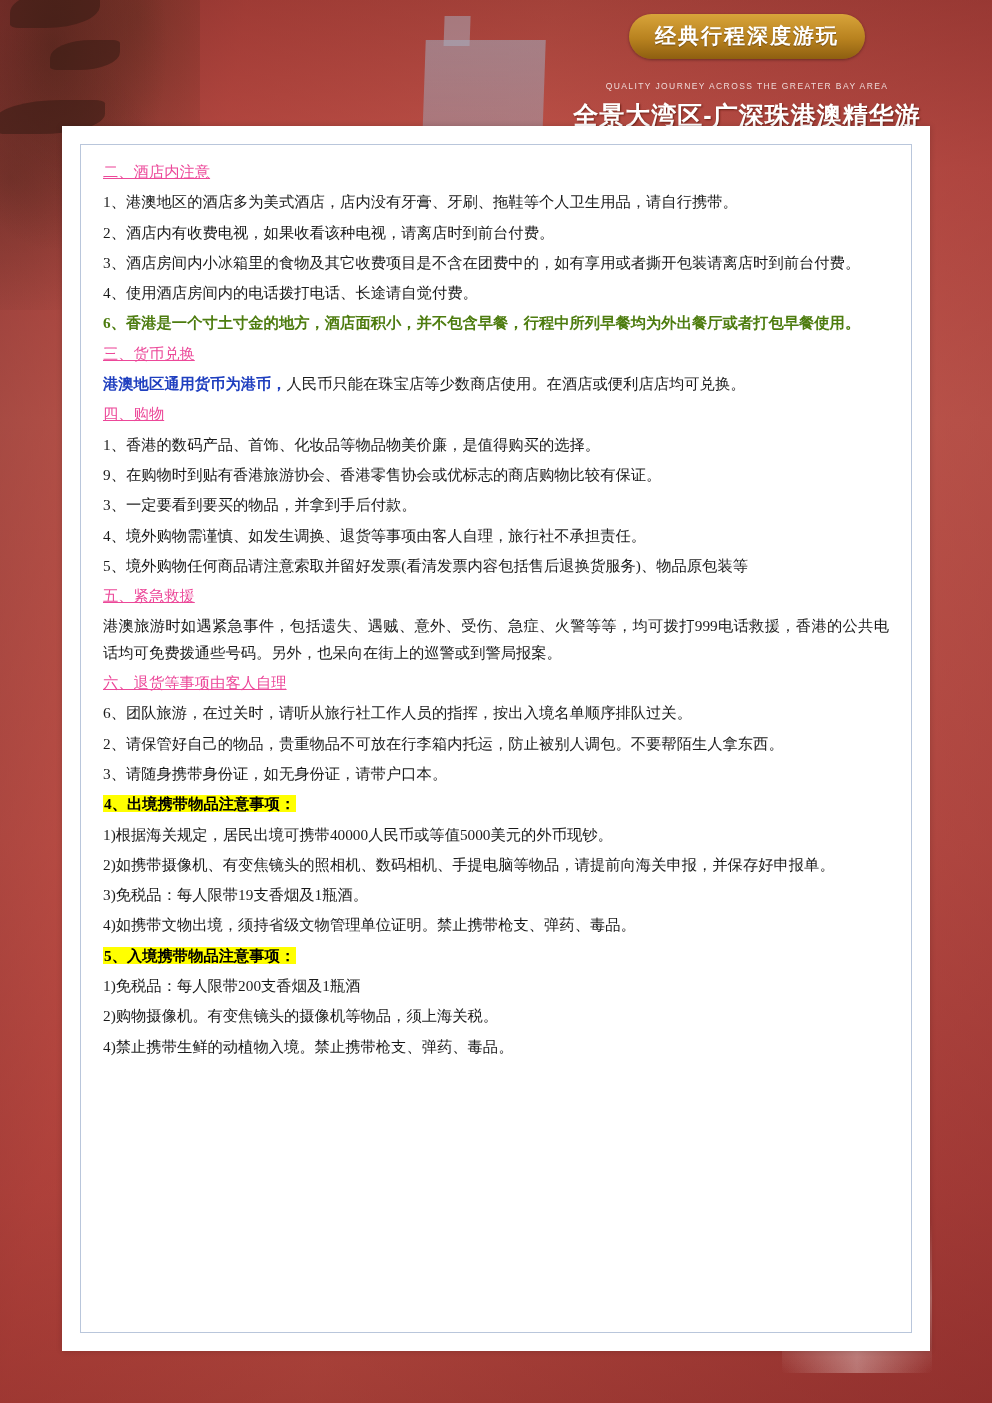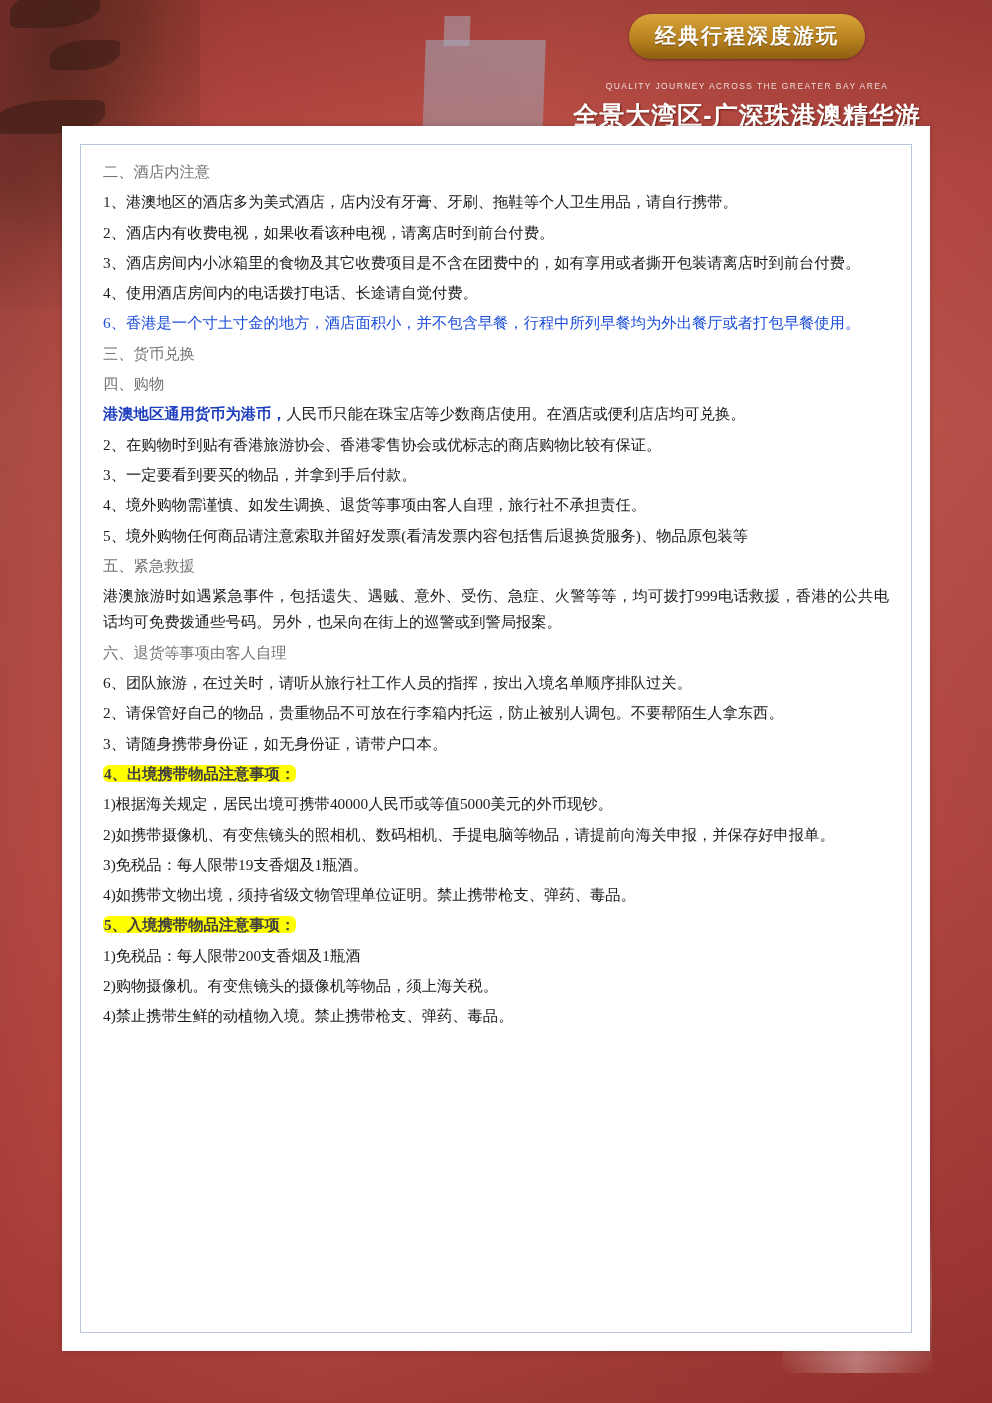--- a/index.html
+++ b/index.html
@@ -146,36 +146,36 @@
   }
 
   .line {
     font-size: 15.3px;
     line-height: 1.72;
     color: #1a1a1a;
     margin: 0 0 4px 0;
     text-align: justify;
   }
   .line.heading {
-    color: #737373;
+    color: #ec4899;
+    text-decoration: underline;
   }
   .line.blue {
-    color: #1d4ed8;
-    font-weight: normal;
+    color: #4d7c0f;
+    font-weight: bold;
   }
   .line.blue-plain b {
     color: #1f3fbf;
     font-weight: bold;
   }
   .hl {
     background: #ffff00;
-    color: #404040;
+    color: #000000;
     font-weight: bold;
     padding: 0 1px;
-    border-radius: 6px;
   }
 </style>
 </head>
 <body>
 
 <div class="page">
 
   <div class="bg-foliage">
     <span style="left:20px;top:10px;width:90px;height:38px;"></span>
     <span style="left:60px;top:60px;width:70px;height:30px;"></span>
@@ -198,24 +198,25 @@
     <div class="sheet-inner">
 
       <p class="line heading">二、酒店内注意</p>
       <p class="line">1、港澳地区的酒店多为美式酒店，店内没有牙膏、牙刷、拖鞋等个人卫生用品，请自行携带。</p>
       <p class="line">2、酒店内有收费电视，如果收看该种电视，请离店时到前台付费。</p>
       <p class="line">3、酒店房间内小冰箱里的食物及其它收费项目是不含在团费中的，如有享用或者撕开包装请离店时到前台付费。</p>
       <p class="line">4、使用酒店房间内的电话拨打电话、长途请自觉付费。</p>
       <p class="line blue">6、香港是一个寸土寸金的地方，酒店面积小，并不包含早餐，行程中所列早餐均为外出餐厅或者打包早餐使用。</p>
 
       <p class="line heading">三、货币兑换</p>
+      <p class="line blue-plain"><b>港澳地区通用货币为港币，</b><span>人民币只能在珠宝店等少数商店使用。在酒店或便利店店均可兑换。</span></p>
+
       <p class="line heading">四、购物</p>
-
-      <p class="line blue-plain"><b>港澳地区通用货币为港币，</b><span>人民币只能在珠宝店等少数商店使用。在酒店或便利店店均可兑换。</span></p>
-      <p class="line">2、在购物时到贴有香港旅游协会、香港零售协会或优标志的商店购物比较有保证。</p>
+      <p class="line">1、香港的数码产品、首饰、化妆品等物品物美价廉，是值得购买的选择。</p>
+      <p class="line">9、在购物时到贴有香港旅游协会、香港零售协会或优标志的商店购物比较有保证。</p>
       <p class="line">3、一定要看到要买的物品，并拿到手后付款。</p>
       <p class="line">4、境外购物需谨慎、如发生调换、退货等事项由客人自理，旅行社不承担责任。</p>
       <p class="line">5、境外购物任何商品请注意索取并留好发票(看清发票内容包括售后退换货服务)、物品原包装等</p>
 
       <p class="line heading">五、紧急救援</p>
       <p class="line">港澳旅游时如遇紧急事件，包括遗失、遇贼、意外、受伤、急症、火警等等，均可拨打999电话救援，香港的公共电话均可免费拨通些号码。另外，也呆向在街上的巡警或到警局报案。</p>
 
       <p class="line heading">六、退货等事项由客人自理</p>
       <p class="line">6、团队旅游，在过关时，请听从旅行社工作人员的指挥，按出入境名单顺序排队过关。</p>
       <p class="line">2、请保管好自己的物品，贵重物品不可放在行李箱内托运，防止被别人调包。不要帮陌生人拿东西。</p>

